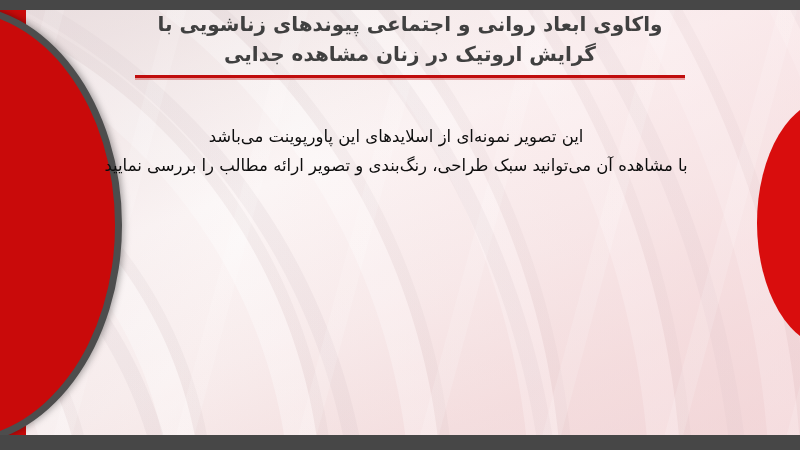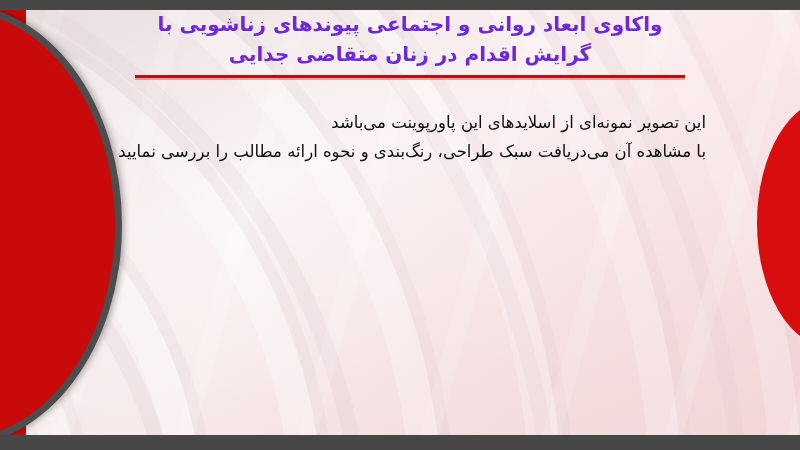--- a/index.html
+++ b/index.html
@@ -62,27 +62,27 @@
   .left-fill{position:absolute;z-index:4;left:0;top:4px;width:26px;height:442px;background:#c90a0a;}
 
   
   .right-shape{position:absolute;z-index:3;
     left:757px;top:98px;width:150px;height:250px;
     border-radius:50%;
     background:#d90d0d;}
 
   
   .title-wrap{position:absolute;z-index:6;left:120px;top:9px;width:580px;text-align:center;}
-  .title-line{color:#6d28d9;font-weight:bold;font-size:20px;line-height:30px;
+  .title-line{color:#404040;font-weight:bold;font-size:20px;line-height:30px;
     letter-spacing:0;white-space:nowrap;}
   .title-rule{position:absolute;z-index:6;left:135px;top:75px;width:550px;height:3px;
     background:#c00d0d;box-shadow:0 2px 0 rgba(200,13,13,.35);}
 
   
-  .body-wrap{position:absolute;z-index:6;right:94px;top:108px;width:620px;text-align:right;}
+  .body-wrap{position:absolute;z-index:6;right:94px;top:122px;width:620px;text-align:center;}
   .body-line{color:#0d0d0d;font-size:16.5px;line-height:29px;white-space:nowrap;font-weight:500;}
 </style>
 </head>
 <body>
 
 <div id="slide">
 
   <div class="bg-base"></div>
   <div class="bg-rings"></div>
   <div class="bg-rings2"></div>
@@ -92,22 +92,22 @@
   <div class="right-shape"></div>
 
   <div class="left-fill"></div>
   <div class="left-shape"></div>
 
   <div class="bar bar-top"></div>
   <div class="bar bar-bottom"></div>
 
   <div class="title-wrap">
     <div class="title-line">واکاوی ابعاد روانی و اجتماعی پیوندهای زناشویی با</div>
-    <div class="title-line">گرایش اقدام در زنان متقاضی جدایی</div>
+    <div class="title-line">گرایش اروتیک در زنان مشاهده جدایی</div>
   </div>
   <div class="title-rule"></div>
 
   <div class="body-wrap">
     <div class="body-line">این تصویر نمونه‌ای از اسلایدهای این پاورپوینت می‌باشد</div>
-    <div class="body-line">با مشاهده آن می‌دریافت سبک طراحی، رنگ‌بندی و نحوه ارائه مطالب را بررسی نمایید</div>
+    <div class="body-line">با مشاهده آن می‌توانید سبک طراحی، رنگ‌بندی و تصویر ارائه مطالب را بررسی نمایید</div>
   </div>
 
 </div>
 
 </body></html>

